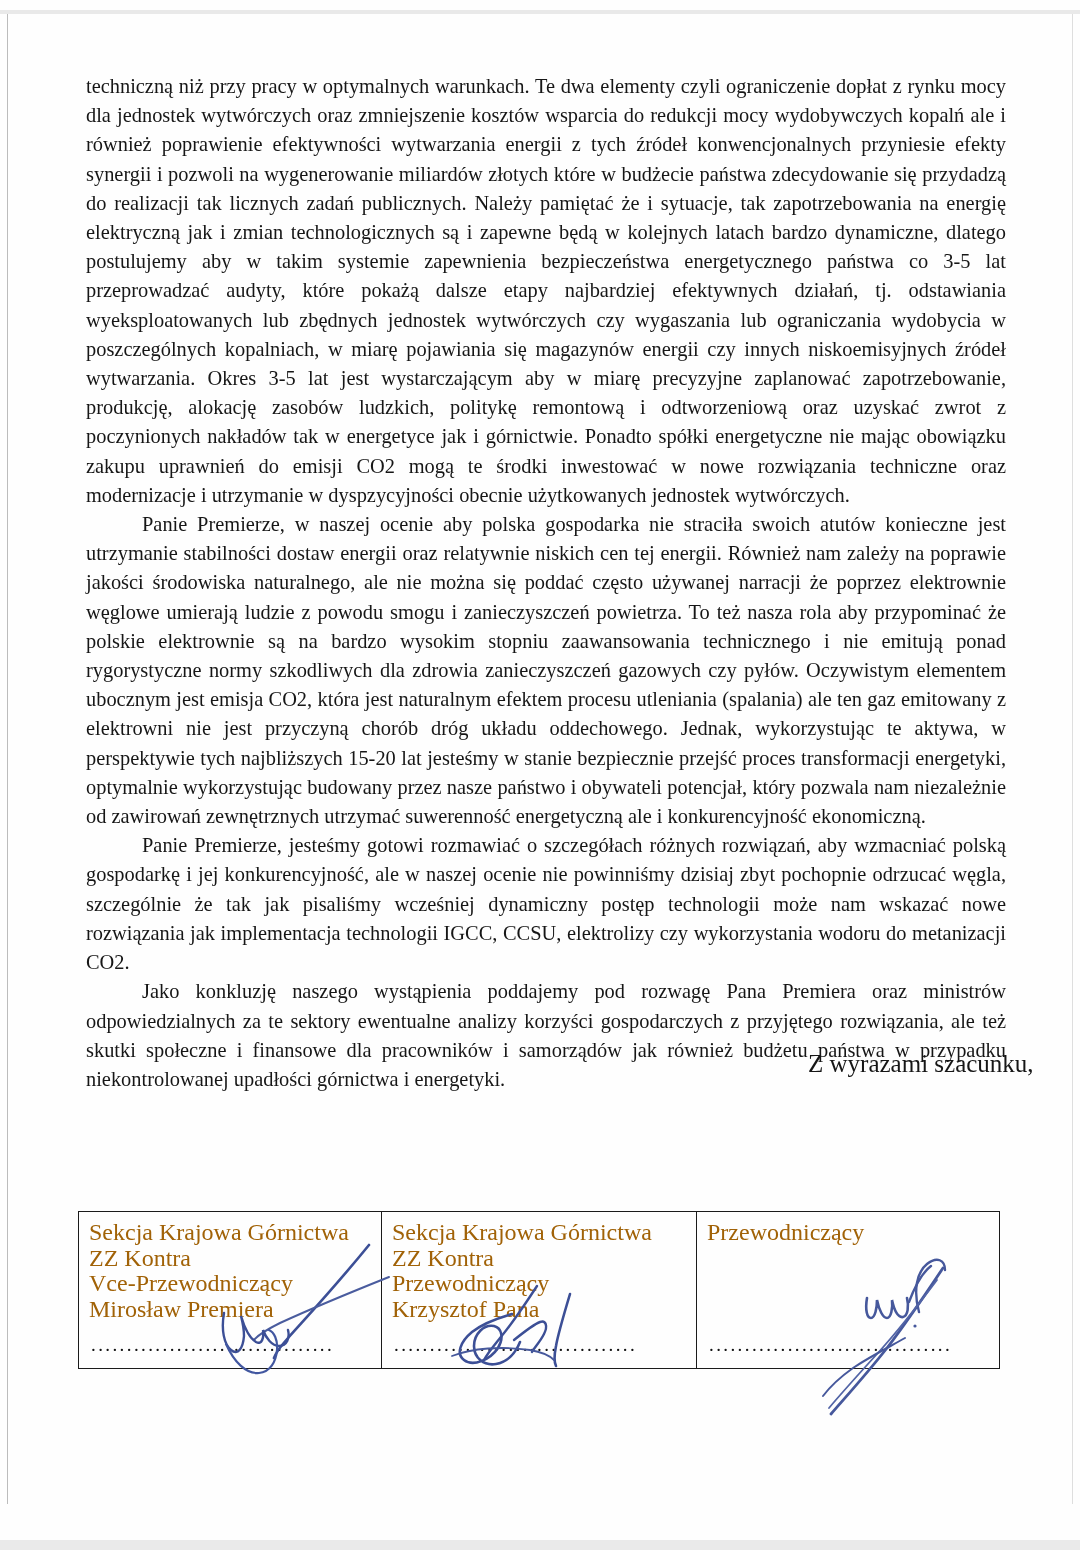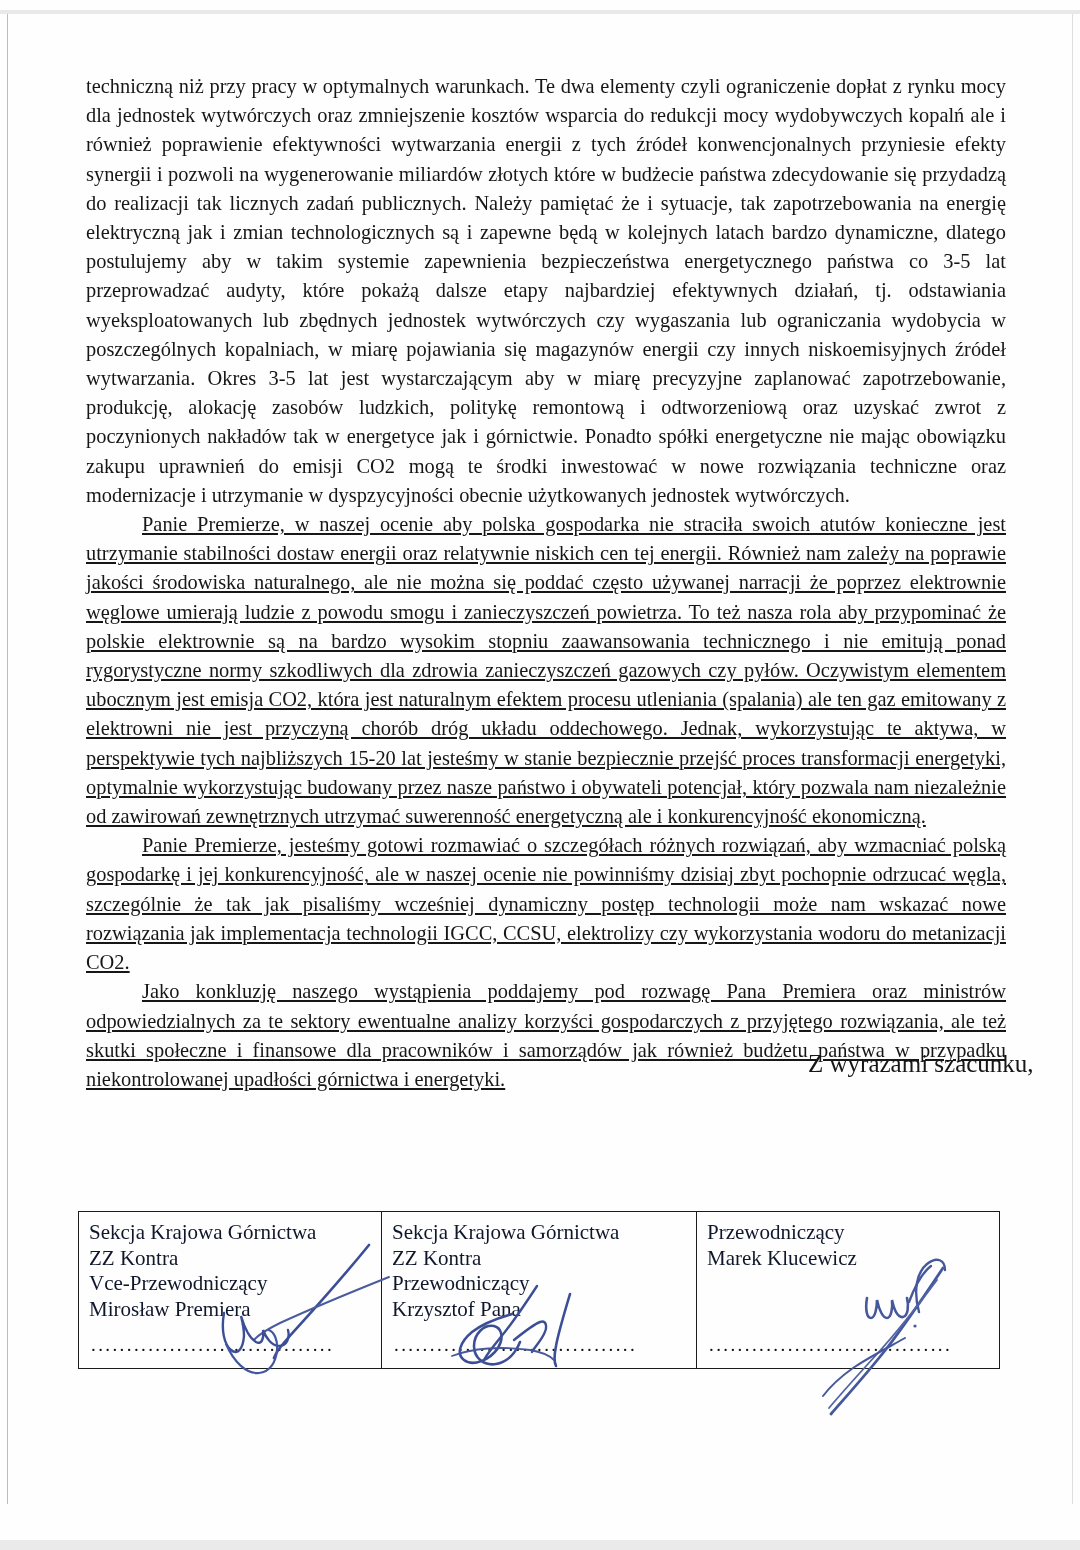--- a/index.html
+++ b/index.html
@@ -61,21 +61,20 @@
     margin: 0;
     font-size: 20.4px;
     line-height: 29.2px;
     text-align: justify;
     text-justify: inter-word;
     color: #161616;
     hyphens: none;
   }
   p.para.indent {
     text-indent: 56px;
-    text-decoration: underline;
   }
 
   
   .closing {
     position: absolute;
     left: 808px;
     top: 1050px;
     font-size: 25px;
     color: #161616;
     white-space: nowrap;
@@ -96,23 +95,23 @@
     position: relative;
     box-sizing: border-box;
     padding: 8px 0 0 10px;
     overflow: visible;
   }
   .sig-cell.c1 { width: 303px; border-right: 1px solid #1b1b1b; }
   .sig-cell.c2 { width: 315px; border-right: 1px solid #1b1b1b; }
   .sig-cell.c3 { width: 302px; }
 
   .sig-line {
-    font-size: 21px;
+    font-size: 24px;
     line-height: 25.5px;
-    color: #0f172a;
+    color: #a16207;
     white-space: nowrap;
     position: relative;
     z-index: 2;
   }
   .dots {
     position: absolute;
     bottom: 12px;
     left: 12px;
     font-size: 19px;
     letter-spacing: 2.4px;
@@ -183,21 +182,20 @@
                    C66 88, 74 78, 78 68" stroke="#3c4f96" stroke-width="2.6" stroke-linecap="round" fill="none"></path>
           <path d="M72 66 C82 58, 92 50, 98 48 C104 46, 106 52, 102 60 C98 68, 92 74, 90 78" stroke="#3c4f96" stroke-width="2.4" stroke-linecap="round" fill="none"></path>
           <path d="M128 20 C122 40, 116 60, 114 72 C112 82, 112 88, 114 92" stroke="#3c4f96" stroke-width="2.6" stroke-linecap="round" fill="none"></path>
           <path d="M10 82 C30 74, 60 72, 88 76 C100 78, 108 82, 112 86" stroke="#46589c" stroke-width="1.8" stroke-linecap="round" fill="none"></path>
         </svg>
       </div>
     </div>
 
     <div class="sig-cell c3">
       <div class="sig-line">Przewodniczący</div>
-      <div class="sig-line">Marek Klucewicz</div>
       <div class="dots">..................................</div>
       <div class="sig-ink" style="left:90px; top:18px; width:210px; height:190px;">
         <svg width="210" height="190" viewBox="0 0 210 190" fill="none">
           <path d="M80 68 C78 80, 80 88, 84 88 C88 88, 90 78, 90 70
                    C92 80, 96 88, 100 88 C104 88, 106 78, 105 70
                    C107 80, 111 88, 116 87 C121 86, 122 76, 120 68" stroke="#46589c" stroke-width="2.6" stroke-linecap="round" fill="none"></path>
           <path d="M122 72 C128 56, 136 42, 144 36" stroke="#46589c" stroke-width="2.4" stroke-linecap="round" fill="none"></path>
           <path d="M132 82 C126 60, 130 42, 140 34 C150 26, 158 30, 158 40" stroke="#46589c" stroke-width="2.4" stroke-linecap="round" fill="none"></path>
           <path d="M156 38 C140 62, 120 92, 100 118 C78 146, 56 170, 44 184" stroke="#46589c" stroke-width="2.8" stroke-linecap="round" fill="none"></path>
           <path d="M150 50 C132 74, 110 102, 90 124 C70 146, 52 166, 42 178" stroke="#5264a6" stroke-width="1.8" stroke-linecap="round" fill="none"></path>

